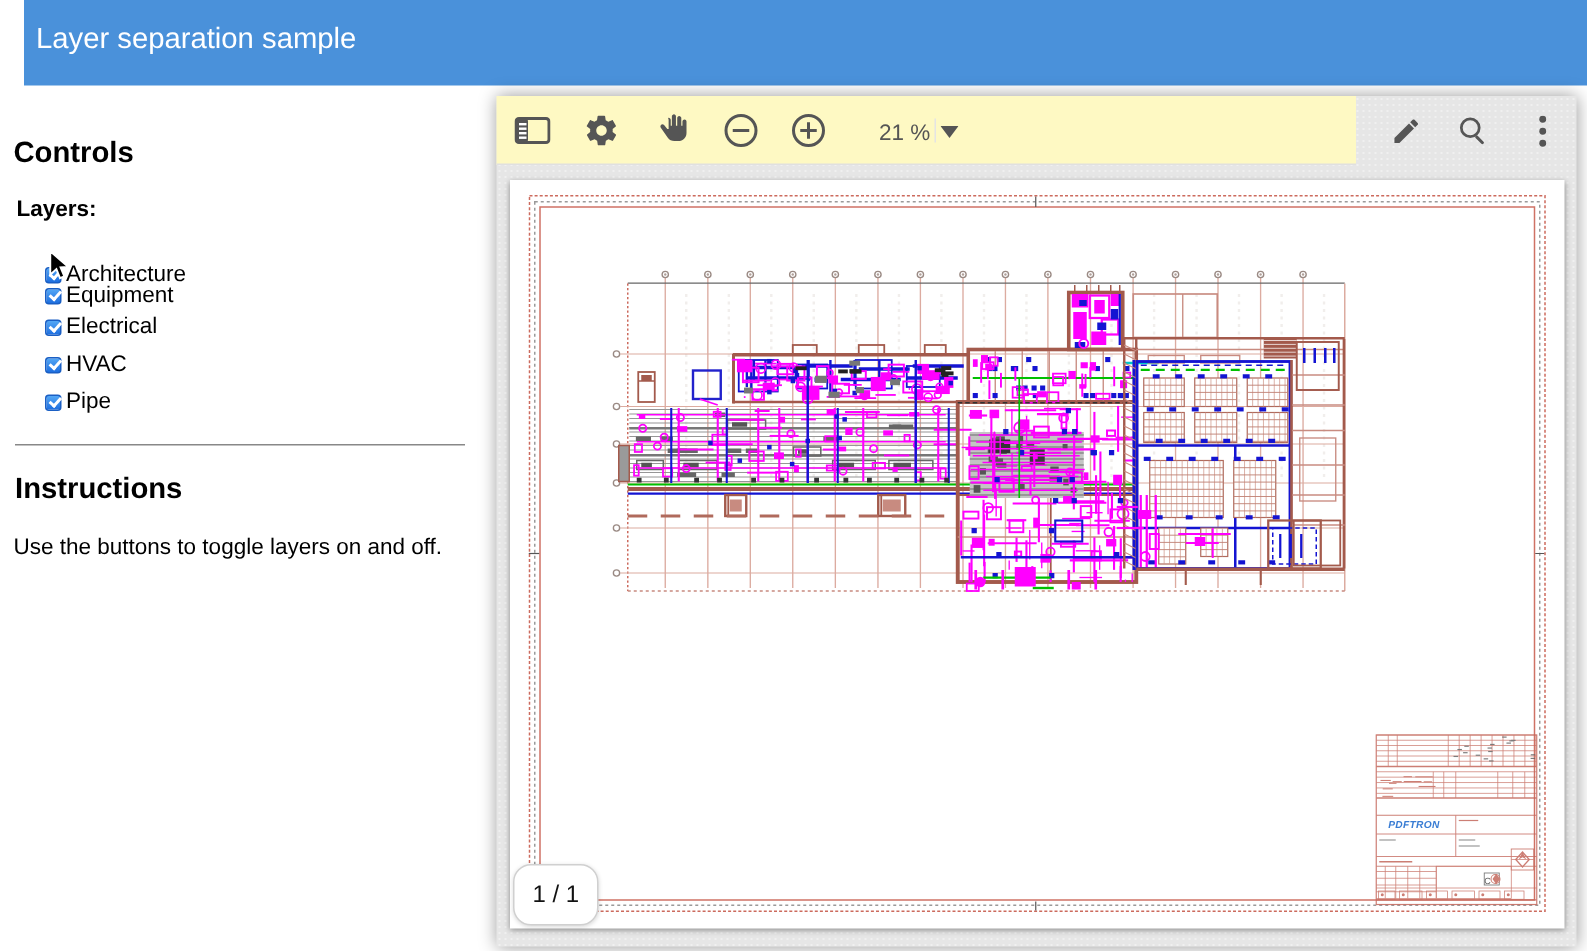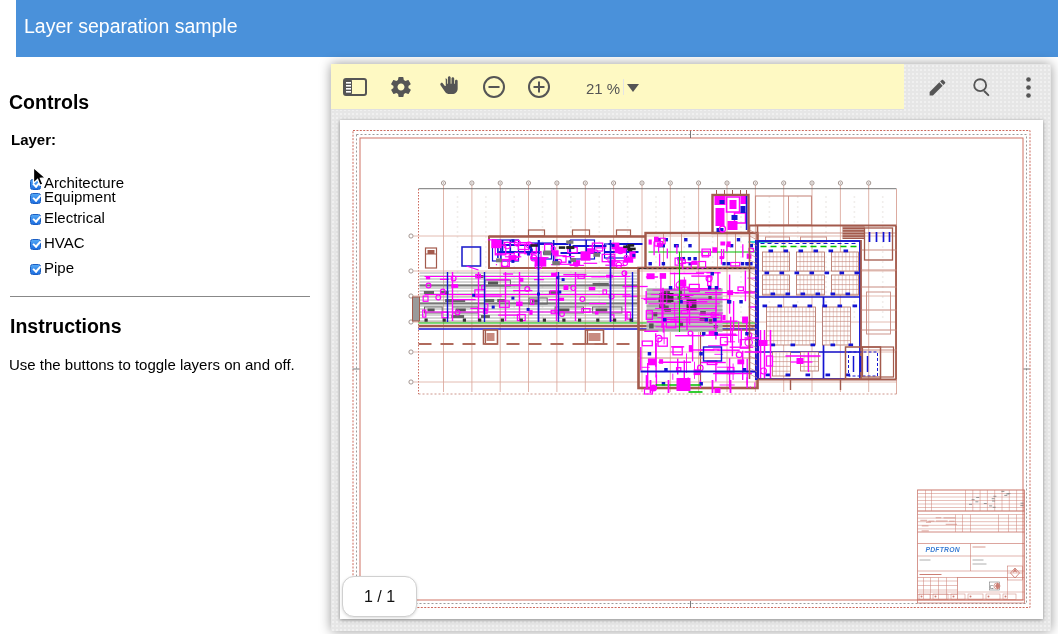--- a/index.html
+++ b/index.html
@@ -26,33 +26,33 @@
     background:#e9e9e9; box-shadow:0 0 11px rgba(0,0,0,0.4); }
   #viewer .tex { position:absolute; inset:0;
     background-image:radial-gradient(rgba(255,255,255,0.32) 1px, rgba(0,0,0,0.012) 1px);
     background-size:4px 4px; }
   #toolbar { position:absolute; left:0; top:0; width:573px; height:46px; background:#fef9c3;
     border-bottom:1px solid #e0e0e0; }
   .ic { position:absolute; top:0; height:46px; display:flex; align-items:center; justify-content:center; }
   #zoomtxt { position:absolute; left:255px; top:16px; font-size:15px; color:#555; }
   #pg { position:absolute; left:8.5px; top:56px; width:703px; height:499px; background:#fff;
     box-shadow:0 1px 4px rgba(0,0,0,0.4); }
-  #pill { position:absolute; left:11px; top:512px; width:75px; height:41px; background:#fff;
+  #pill { position:absolute; left:11px; top:512px; width:57px; height:41px; background:#fff;
     border:1px solid #d0d0d0; border-radius:12px; box-shadow:0 1px 3px rgba(0,0,0,0.15);
     font-size:16px; color:#111; text-align:center; line-height:40px; }
 </style>
 </head>
 <body>
 <div id="header">
     <div class="t">Layer separation sample</div>
   </div>
 
 <div id="sb">
   <div id="controls" class="h2">Controls</div>
-  <div id="layers">Layer:</div>
+  <div id="layers">Layers:</div>
   <div class="row" style="top:117px;text-align:right;"><span class="cb"></span>Architecture</div>
   <div class="row" style="top:131px;"><span class="cb"></span>Equipment</div>
   <div class="row" style="top:152px;"><span class="cb"></span>Electrical</div>
   <div class="row" style="top:177px;"><span class="cb"></span>HVAC</div>
   <div class="row" style="top:202px;"><span class="cb"></span>Pipe</div>
   <div id="hr"></div>
   <div id="instr" class="h2">Instructions</div>
   <div id="instxt">Use the buttons to toggle layers on and off.</div>
 </div>
 

